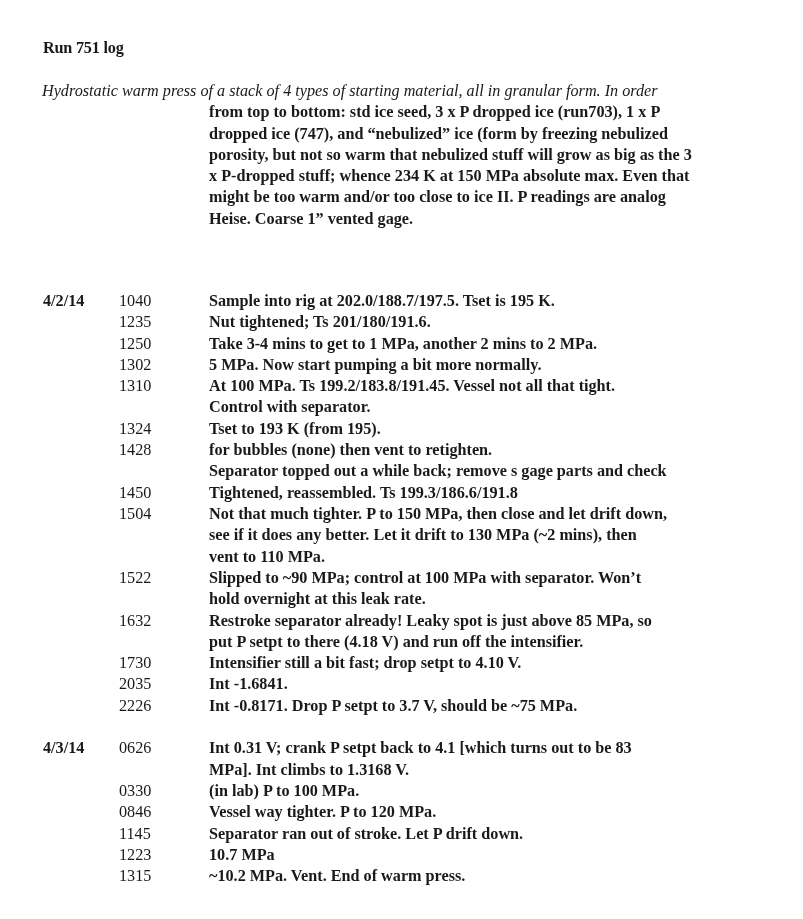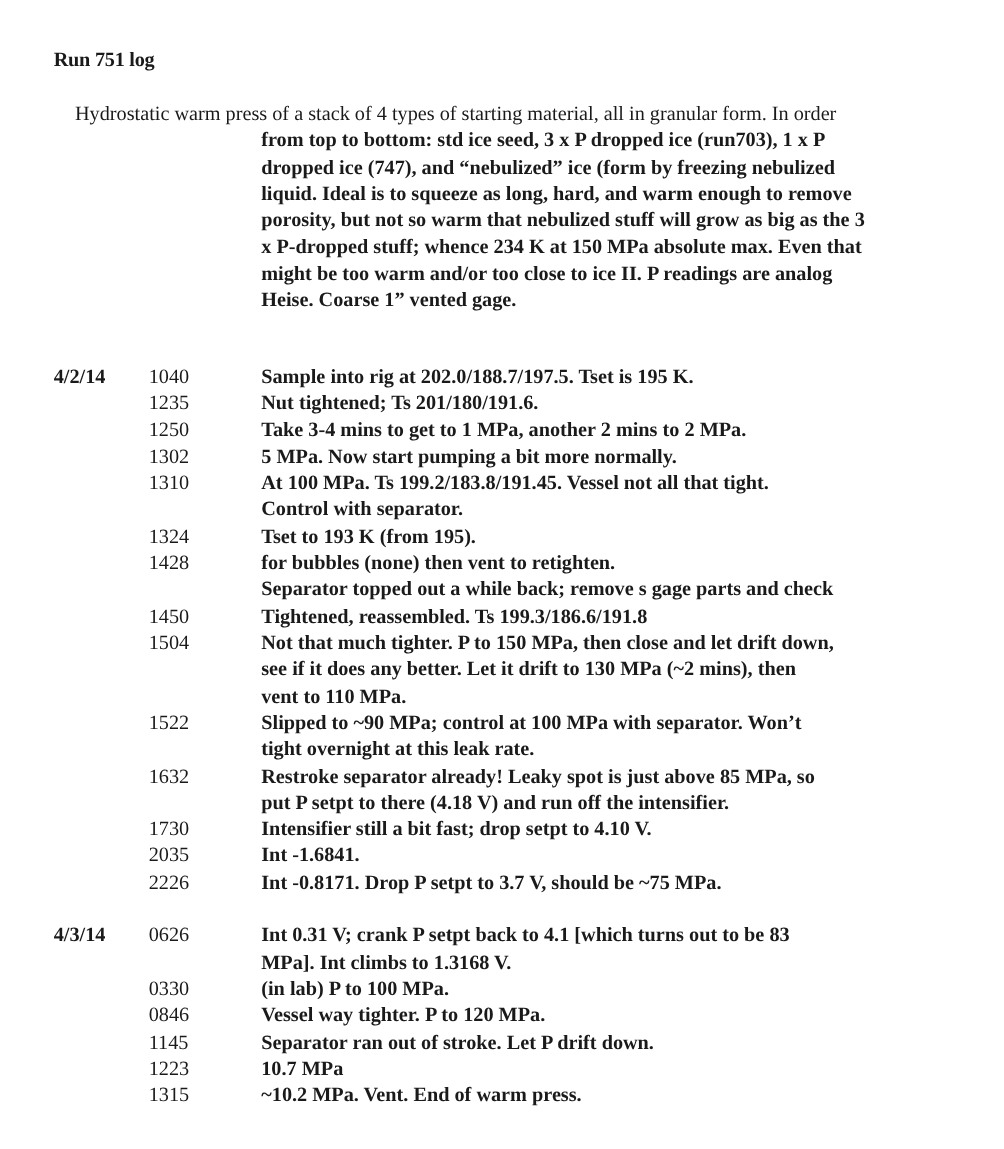--- a/index.html
+++ b/index.html
@@ -7,22 +7,23 @@
     width: 803px; height: 919px; position: relative; overflow: hidden;
     font-family: "Liberation Serif", "DejaVu Serif", serif;
     color: #1a1a1a; font-size: 16.2px;
   }
   .page { position: absolute; left: 0; top: 0; width: 803px; height: 894px; }
   .title {
     position: absolute; left: 43px; top: 39px;
     font-weight: bold; font-size: 16.2px; letter-spacing: -0.2px;
   }
   .intro-first {
-    position: absolute; left: 60px; top: 81px; white-space: nowrap;
+    position: absolute; left: 42px; top: 81px; white-space: nowrap;
     line-height: 21.3px;
+    font-style: italic;
   }
   .intro-rest {
     position: absolute; left: 209px; top: 102.3px; width: 540px;
     line-height: 21.3px;
   }
   .intro-rest div { white-space: nowrap; font-weight: bold; }
   .log { position: absolute; left: 0; top: 0; }
   .entry { position: absolute; left: 0; width: 803px; line-height: 21.3px; }
   .entry .date { position: absolute; left: 43px; top: 0; font-weight: bold; }
   .entry .time { position: absolute; left: 119px; top: 0; }
@@ -32,21 +33,20 @@
 </head>
 <body>
 
 <div class="page">
   <div class="title">Run 751 log</div>
 
   <div class="intro-first">Hydrostatic warm press of a stack of 4 types of starting material, all in granular form. In order</div>
   <div class="intro-rest">
     <div>from top to bottom: std ice seed, 3 x P dropped ice (run703), 1 x P</div>
     <div>dropped ice (747), and “nebulized” ice (form by freezing nebulized</div>
-    <div>liquid. Ideal is to squeeze as long, hard, and warm enough to remove</div>
     <div>porosity, but not so warm that nebulized stuff will grow as big as the 3</div>
     <div>x P-dropped stuff; whence 234 K at 150 MPa absolute max. Even that</div>
     <div>might be too warm and/or too close to ice II. P readings are analog</div>
     <div>Heise. Coarse 1” vented gage.</div>
   </div>
 
   <div class="log" id="log">
       <div class="entry" style="top: 291px;">
         <span class="date">4/2/14</span>
         <span class="time">1040</span>
@@ -112,21 +112,21 @@
           <div>Not that much tighter. P to 150 MPa, then close and let drift down,</div>
           <div>see if it does any better. Let it drift to 130 MPa (~2 mins), then</div>
           <div>vent to 110 MPa.</div>
         </div>
       </div>
       <div class="entry" style="top: 567.9px;">
         <span class="date"></span>
         <span class="time">1522</span>
         <div class="text">
           <div>Slipped to ~90 MPa; control at 100 MPa with separator. Won’t</div>
-          <div>tight overnight at this leak rate.</div>
+          <div>hold overnight at this leak rate.</div>
         </div>
       </div>
       <div class="entry" style="top: 610.5px;">
         <span class="date"></span>
         <span class="time">1632</span>
         <div class="text">
           <div>Restroke separator already! Leaky spot is just above 85 MPa, so</div>
           <div>put P setpt to there (4.18 V) and run off the intensifier.</div>
         </div>
       </div>

